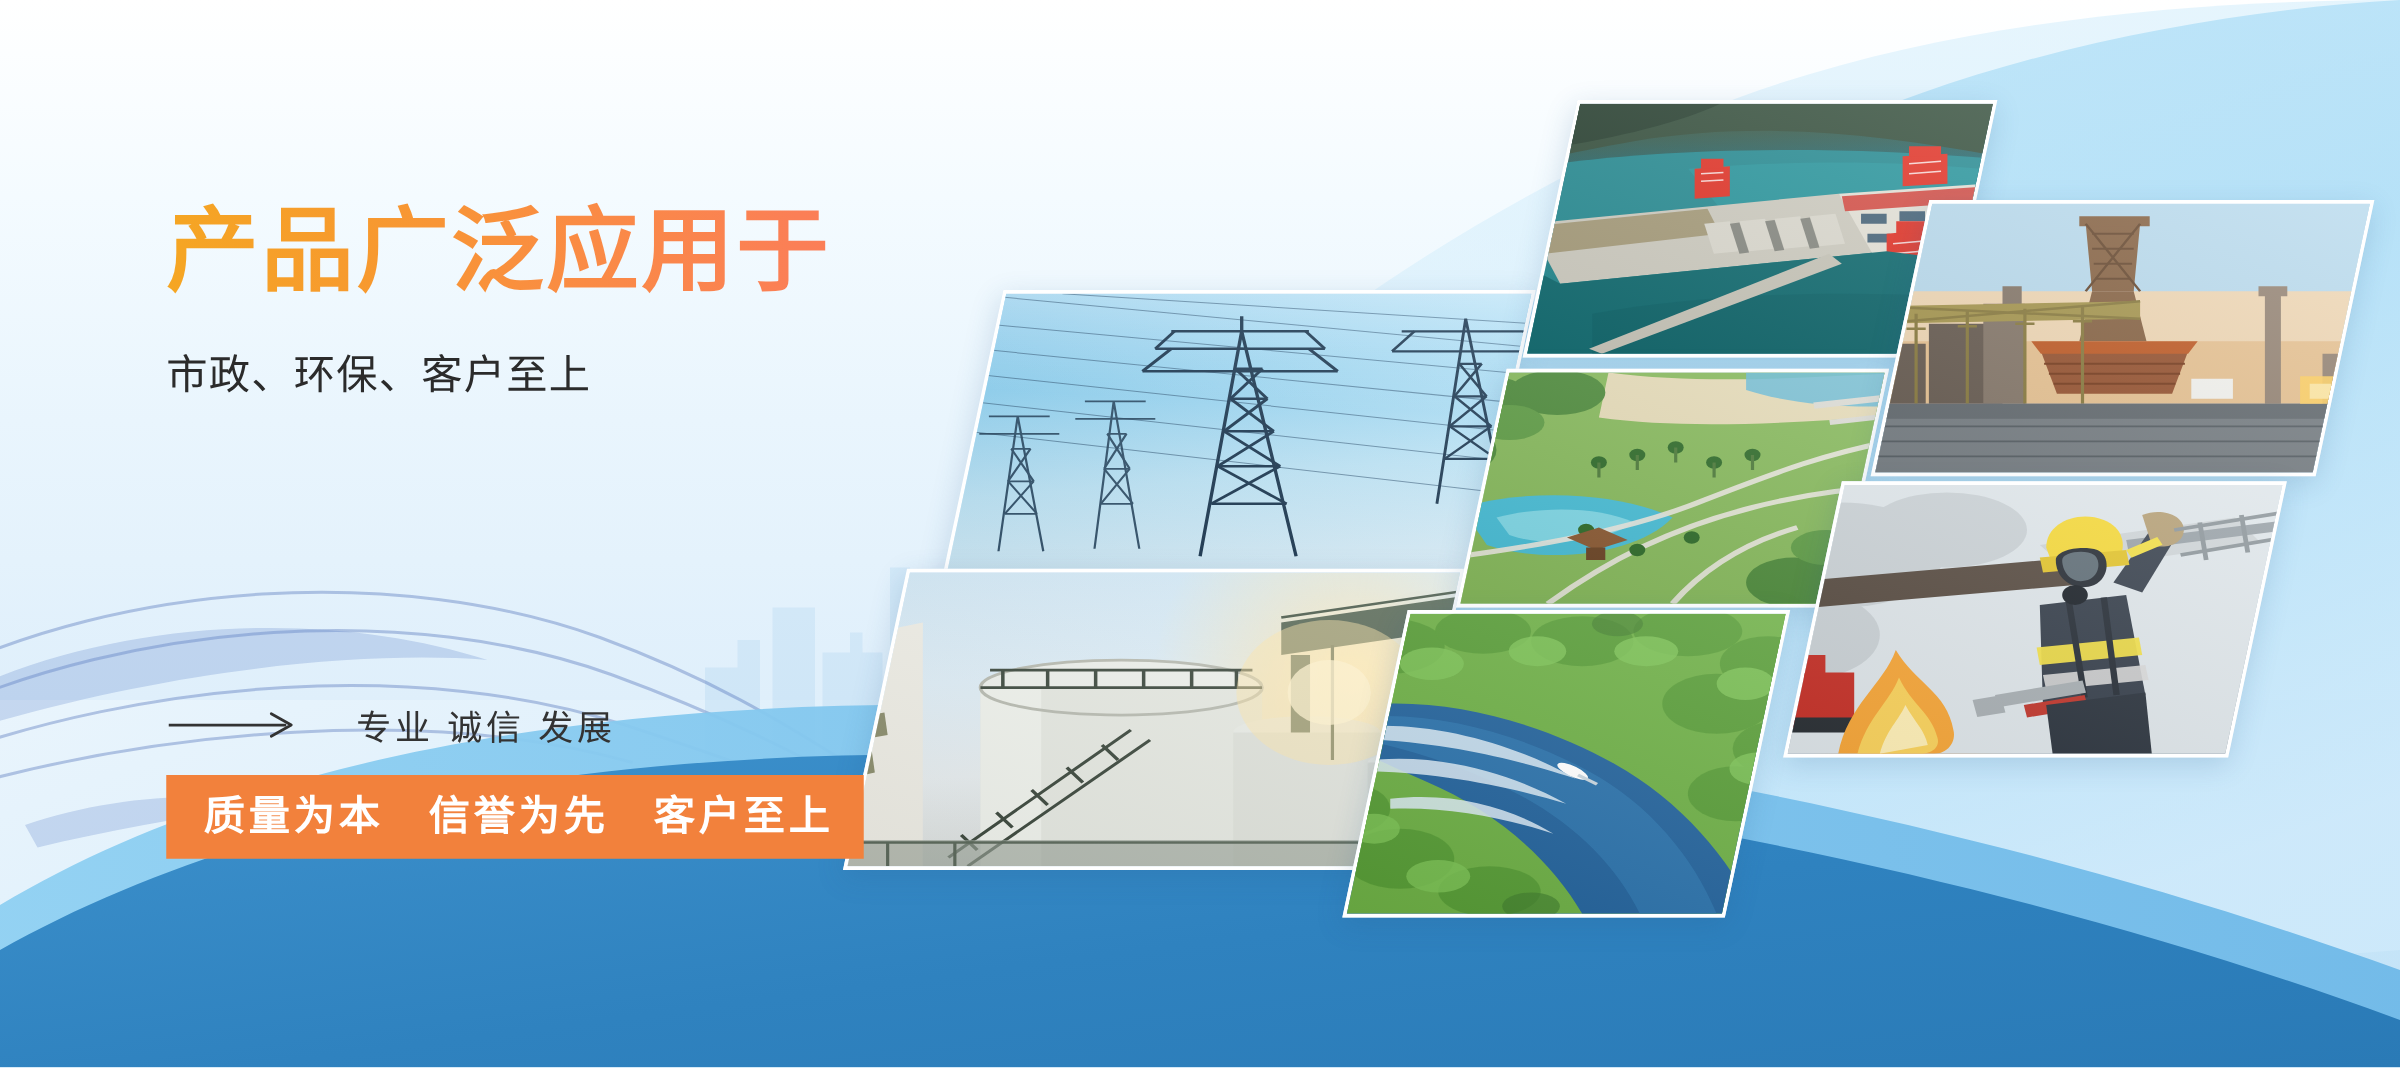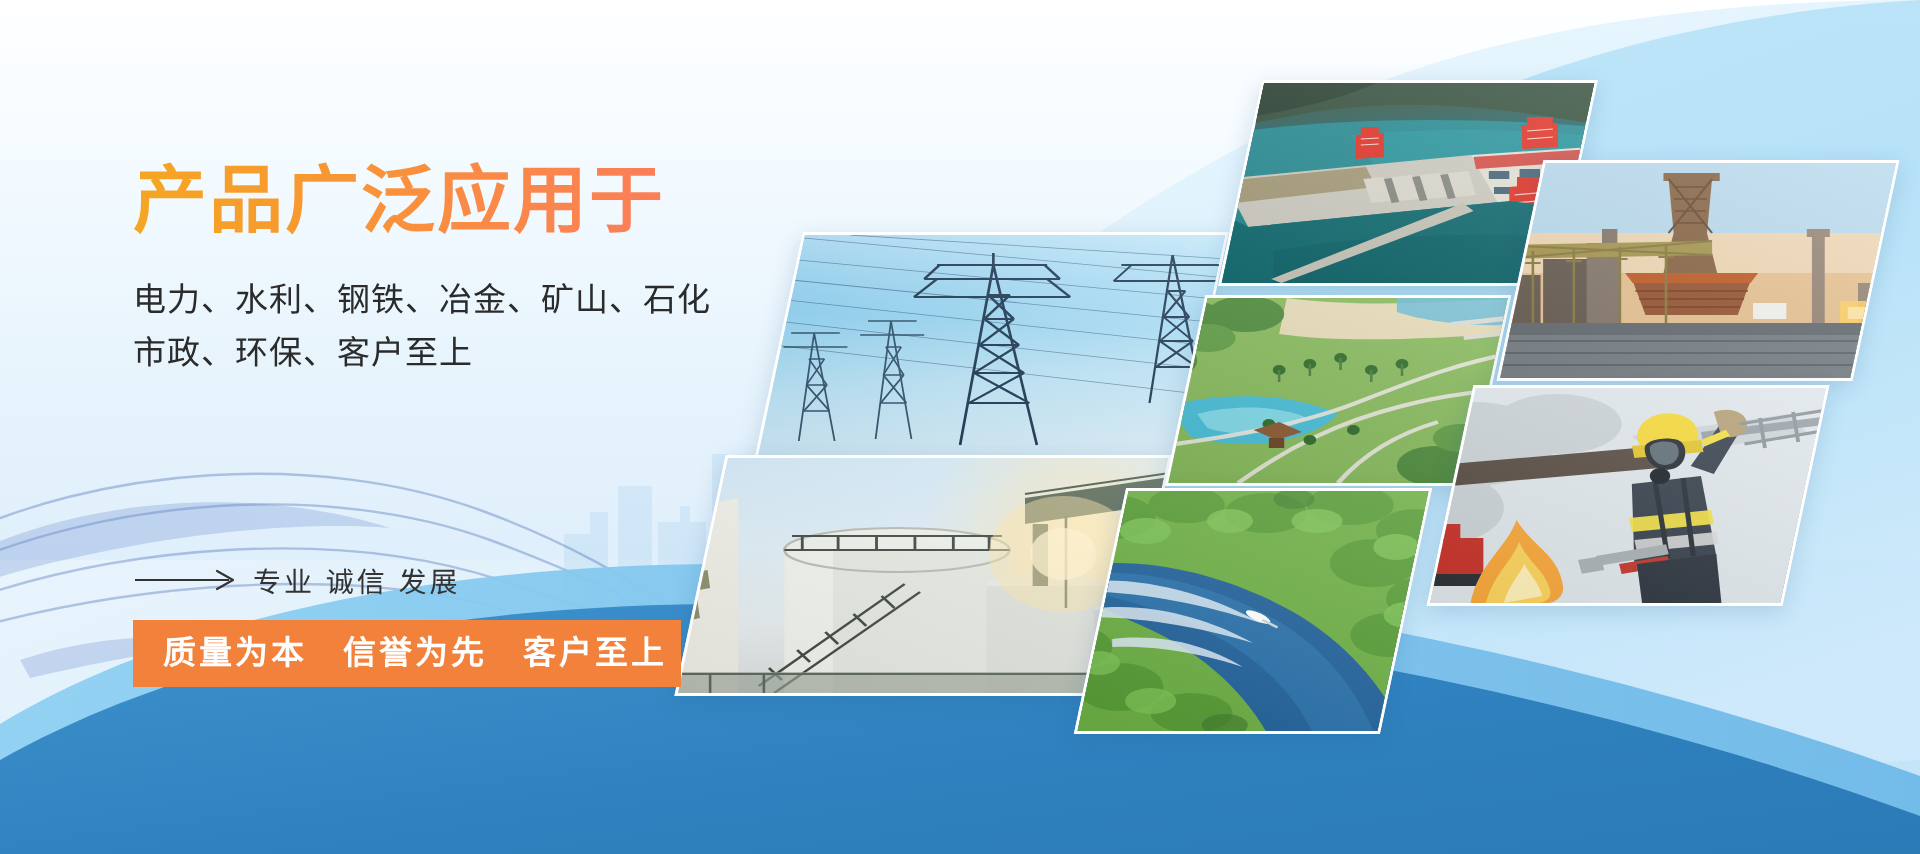--- a/index.html
+++ b/index.html
@@ -62,27 +62,27 @@
     font-size:33px;color:#2b2b2b;line-height:1.62;letter-spacing:1px;
     font-weight:400;white-space:nowrap;
   }
 
   .slogan-row{
     position:absolute;left:133px;top:560px;
     display:flex;align-items:center;gap:0px;
   }
   .arrow-wrap{display:block;line-height:0;margin-right:14px;}
   .slogan-text{
-    font-size:28px;color:#333333;letter-spacing:3px;white-space:nowrap;
+    font-size:28px;color:#333333;letter-spacing:3px;white-space:nowrap;margin-left:32px;
   }
 
   .badge{
     position:absolute;left:133px;top:620px;
     background:#f2813c;
-    padding:16px 14px 18px 30px;
+    padding:16px 24px 18px 30px;
     display:inline-block;
   }
   .badge-text{
     color:#ffffff;font-size:33px;font-weight:bold;letter-spacing:3px;
     white-space:nowrap;line-height:1;
   }
 
   
   .collage{position:absolute;left:0;top:0;width:1920px;height:854px;}
 
@@ -632,21 +632,20 @@
           </g>
         </svg>
       </div>
       <div class="grain"></div>
     </div>
 
   </div>
 
   <div class="copy">
     <h1 class="headline">产品广泛应用于</h1>
-    <div class="subline">电力、水利、钢铁、冶金、矿山、石化</div>
     <div class="subline">市政、环保、客户至上</div>
   </div>
 
   <div class="slogan-row">
     <span class="arrow-wrap">
       <svg width="106" height="22" viewBox="0 0 106 22">
         <path d="M2,11 L96,11" stroke="#333333" stroke-width="2.2" fill="none"></path>
         <path d="M84,2 L100,11 L84,20" stroke="#333333" stroke-width="2.2" fill="none" stroke-linecap="round" stroke-linejoin="round"></path>
       </svg>
     </span>

